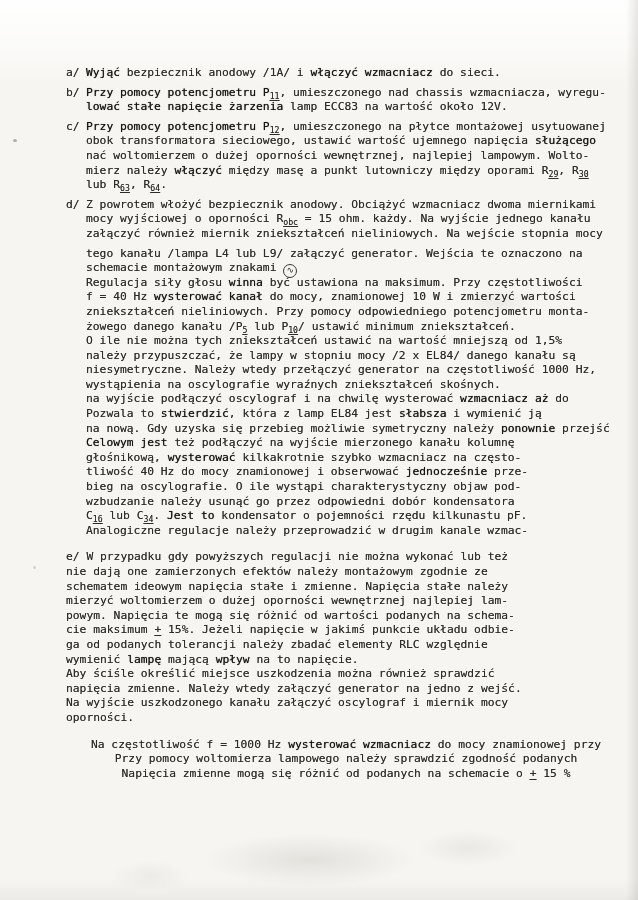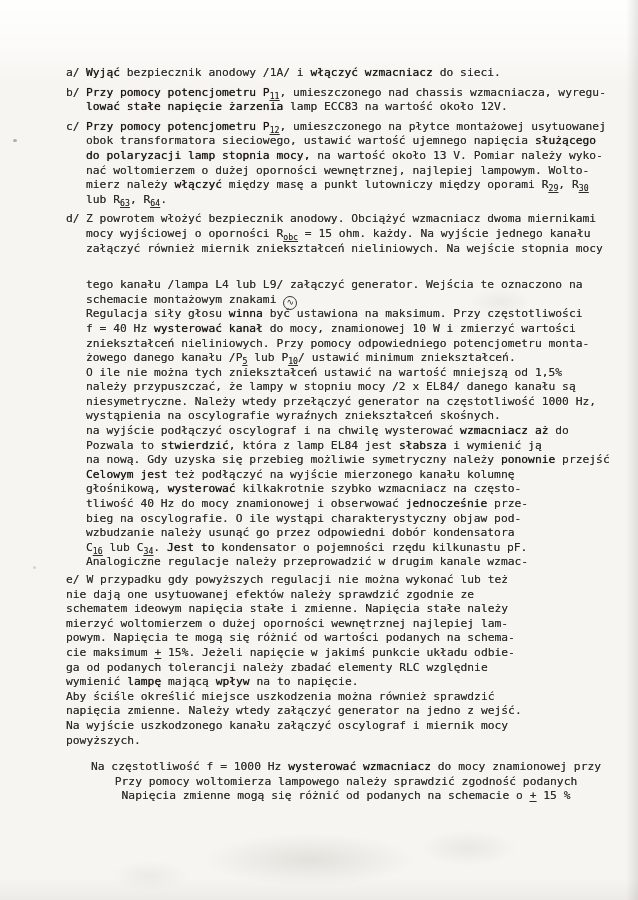--- a/index.html
+++ b/index.html
@@ -58,32 +58,31 @@
       </div>
       <div class="block hang" style="margin-top: 5px;">
         <span class="label">b/</span>
         <div class="line"><b>Przy pomocy potencjometru P</b><sub>11</sub>, umieszczonego nad chassis wzmacniacza, wyregu-</div>
         <div class="line"><b>lować stałe napięcie żarzenia</b> lamp ECC83 na wartość około 12V.</div>
       </div>
       <div class="block hang" style="margin-top: 5px;">
         <span class="label">c/</span>
         <div class="line"><b>Przy pomocy potencjometru P</b><sub>12</sub>, umieszczonego na płytce montażowej usytuowanej</div>
         <div class="line">obok transformatora sieciowego, ustawić wartość ujemnego napięcia <b>służącego</b></div>
-        <div class="line"><b>do polaryzacji lamp stopnia mocy,</b> na wartość około 13 V. Pomiar należy wyko-</div>
         <div class="line">nać woltomierzem o dużej oporności wewnętrznej, najlepiej lampowym. Wolto-</div>
         <div class="line">mierz należy <b>włączyć</b> między masę a punkt lutowniczy między oporami R<sub>29</sub>, R<sub>30</sub></div>
         <div class="line">lub R<sub>63</sub>, R<sub>64</sub>.</div>
       </div>
       <div class="block hang" style="margin-top: 5px;">
         <span class="label">d/</span>
         <div class="line">Z powrotem włożyć bezpiecznik anodowy. Obciążyć wzmacniacz dwoma miernikami</div>
         <div class="line">mocy wyjściowej o oporności R<sub>obc</sub> = 15 ohm. każdy. Na wyjście jednego kanału</div>
         <div class="line">załączyć również miernik zniekształceń nieliniowych. Na wejście stopnia mocy</div>
       </div>
-      <div class="block hang" style="margin-top: 22px;">
+      <div class="block hang" style="margin-top: 5px;">
         <div class="line">tego kanału /lampa L4 lub L9/ załączyć generator. Wejścia te oznaczono na</div>
         <div class="line">schemacie montażowym znakami <span class="gen">∿</span></div>
         <div class="line">Regulacja siły głosu <b>winna</b> być ustawiona na maksimum. Przy częstotliwości</div>
         <div class="line">f = 40 Hz <b>wysterować kanał</b> do mocy, znamionowej 10 W i zmierzyć wartości</div>
         <div class="line">zniekształceń nieliniowych. Przy pomocy odpowiedniego potencjometru monta-</div>
         <div class="line">żowego danego kanału /P<sub>5</sub> lub P<sub>10</sub>/ ustawić minimum zniekształceń.</div>
         <div class="line">O ile nie można tych zniekształceń ustawić na wartość mniejszą od 1,5%</div>
         <div class="line">należy przypuszczać, że lampy w stopniu mocy /2 x EL84/ danego kanału są</div>
         <div class="line">niesymetryczne. Należy wtedy przełączyć generator na częstotliwość 1000 Hz,</div>
         <div class="line">wystąpienia na oscylografie wyraźnych zniekształceń skośnych.</div>
@@ -91,33 +90,33 @@
         <div class="line">Pozwala to <b>stwierdzić</b>, która z lamp EL84 jest <b>słabsza</b> i wymienić ją</div>
         <div class="line">na nową. Gdy uzyska się przebieg możliwie symetryczny należy <b>ponownie</b> przejść</div>
         <div class="line"><b>Celowym jest</b> też podłączyć na wyjście mierzonego kanału kolumnę</div>
         <div class="line">głośnikową, <b>wysterować</b> kilkakrotnie szybko wzmacniacz na często-</div>
         <div class="line">tliwość 40 Hz do mocy znamionowej i obserwować <b>jednocześnie</b> prze-</div>
         <div class="line">bieg na oscylografie. O ile wystąpi charakterystyczny objaw pod-</div>
         <div class="line">wzbudzanie należy usunąć go przez odpowiedni dobór kondensatora</div>
         <div class="line">C<sub>16</sub> lub C<sub>34</sub>. <b>Jest to</b> kondensator o pojemności rzędu kilkunastu pF.</div>
         <div class="line">Analogiczne regulacje należy przeprowadzić w drugim kanale wzmac-</div>
       </div>
-      <div class="block" style="margin-top: 3px;">
+      <div class="block" style="margin-top: 12px;">
         <div class="line">e/ W przypadku gdy powyższych regulacji nie można wykonać lub też</div>
-        <div class="line">nie dają one usytuowanej efektów należy sprawdzić zgodnie ze</div>
+        <div class="line">nie dają one zamierzonych efektów należy montażowym zgodnie ze</div>
         <div class="line">schematem ideowym napięcia stałe i zmienne. Napięcia stałe należy</div>
         <div class="line">mierzyć woltomierzem o dużej oporności wewnętrznej najlepiej lam-</div>
         <div class="line">powym. Napięcia te mogą się różnić od wartości podanych na schema-</div>
         <div class="line">cie maksimum <span class="pm">+</span> 15%. Jeżeli napięcie w jakimś punkcie układu odbie-</div>
         <div class="line">ga od podanych tolerancji należy zbadać elementy RLC względnie</div>
         <div class="line">wymienić <b>lampę</b> mającą <b>wpływ</b> na to napięcie.</div>
         <div class="line">Aby ściśle określić miejsce uszkodzenia można również sprawdzić</div>
         <div class="line">napięcia zmienne. Należy wtedy załączyć generator na jedno z wejść.</div>
         <div class="line">Na wyjście uszkodzonego kanału załączyć oscylograf i miernik mocy</div>
-        <div class="line">powyższych.</div>
+        <div class="line">oporności.</div>
       </div>
       <div class="block" style="margin-top: 12px; text-align: center;">
         <div class="line">Na częstotliwość f = 1000 Hz <b>wysterować wzmacniacz</b> do mocy znamionowej przy</div>
         <div class="line">Przy pomocy woltomierza lampowego należy sprawdzić zgodność podanych</div>
         <div class="line">Napięcia zmienne mogą się różnić od podanych na schemacie o <span class="pm">+</span> 15 %</div>
       </div>
     </div>
 </div>
 
 </body></html>

